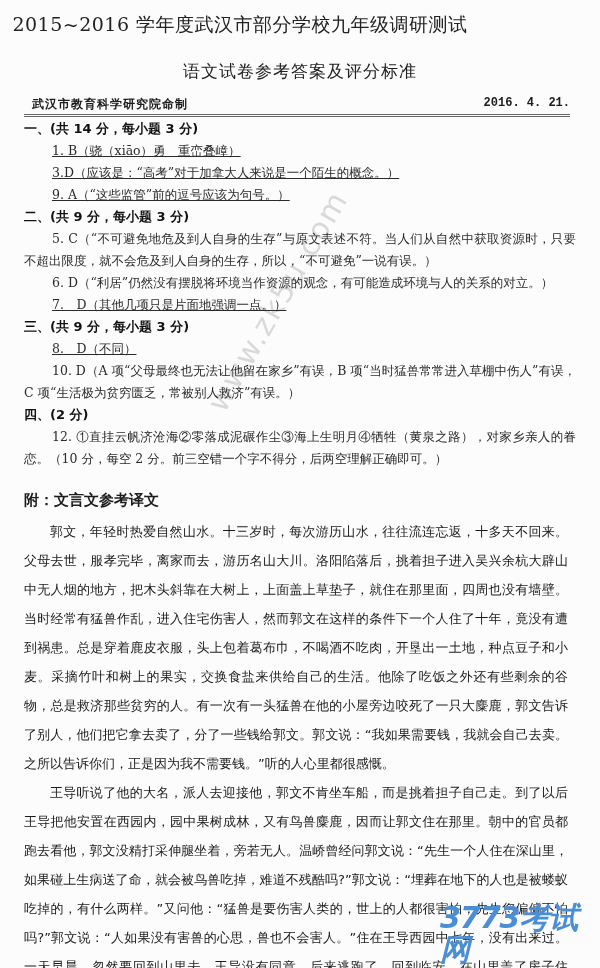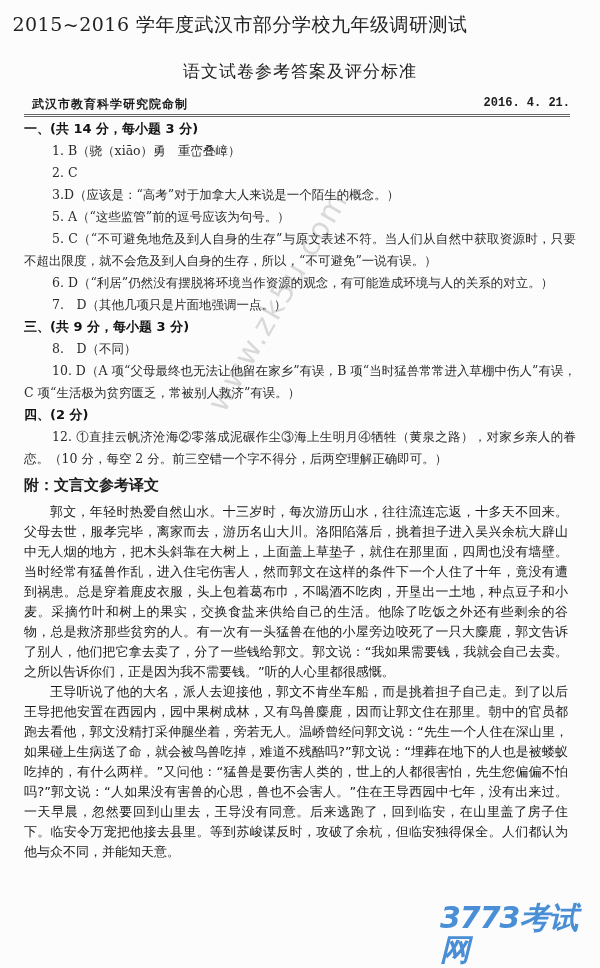--- a/index.html
+++ b/index.html
@@ -25,27 +25,27 @@
   .date { position: absolute; right: 0; top: 0; font-family: Liberation Mono, monospace; font-size: 12px; }
   .content { position: absolute; top: 118px; left: 24px; width: 552px; }
   .sec {
     font-family: "DejaVu Sans", sans-serif; font-weight: bold; font-size: 13px;
     height: 22px; line-height: 22px; color: #111;
   }
   .ans {
     font-size: 12.5px; line-height: 22px; color: #2a2a2a; margin: 0;
     text-indent: 28px; text-align: justify;
   }
-  .ans.short { height: 22px; }
+  .ans.short { height: 22px; text-decoration: underline; }
   .appendix-title {
     font-family: "DejaVu Sans", sans-serif; font-size: 15px; font-weight: bold;
-    margin-top: 2px; height: 26px; line-height: 26px;
+    margin-top: 17px; height: 26px; line-height: 26px;
   }
   .trans {
-    font-family: "DejaVu Sans", sans-serif; font-size: 13px; line-height: 20px;
+    font-family: "DejaVu Sans", sans-serif; font-size: 13px; line-height: 29px;
     text-indent: 26px; margin: 4px 8px 0 0; text-align: justify; color: #1a1a1a;
   }
   .trans + .trans { margin-top: 0; }
   .wm-diag {
     position: absolute; left: 200px; top: 400px; transform: rotate(-60deg);
     transform-origin: left top; font-family: "DejaVu Sans", sans-serif; font-size: 30px;
     color: rgba(60,60,60,0.18); letter-spacing: 2px; white-space: nowrap; pointer-events: none;
   }
   .logo { position: absolute; left: 440px; top: 902px; width: 150px; }
   .logo-main {
@@ -64,24 +64,24 @@
 <div class="title2">语文试卷参考答案及评分标准</div>
 
 <div class="issuer-row">
   <span class="issuer">武汉市教育科学研究院命制</span>
   <span class="date">2016. 4. 21.</span>
 </div>
 
 <div class="content">
   <div class="sec">一、(共 14 分，每小题 3 分)</div>
   <p class="ans short">1. B（骁（xiāo）勇　重峦叠嶂）</p>
-  <p class="ans short">2. C</p>
   <p class="ans short">3.D（应该是：“高考”对于加拿大人来说是一个陌生的概念。）</p>
-  <p class="ans short">5. A（“这些监管”前的逗号应该为句号。）</p>
+  <p class="ans short">9. A（“这些监管”前的逗号应该为句号。）</p>
 
+  <div class="sec">二、(共 9 分，每小题 3 分)</div>
   <p class="ans">5. C（“不可避免地危及到人自身的生存”与原文表述不符。当人们从自然中获取资源时，只要不超出限度，就不会危及到人自身的生存，所以，“不可避免”一说有误。）</p>
   <p class="ans">6. D（“利居”仍然没有摆脱将环境当作资源的观念，有可能造成环境与人的关系的对立。）</p>
   <p class="ans short">7.　D（其他几项只是片面地强调一点。）</p>
 
   <div class="sec">三、(共 9 分，每小题 3 分)</div>
   <p class="ans short">8.　D（不同）</p>
   <p class="ans">10. D（A 项“父母最终也无法让他留在家乡”有误，B 项“当时猛兽常常进入草棚中伤人”有误，C 项“生活极为贫穷匮乏，常被别人救济”有误。）</p>
 
   <div class="sec">四、(2 分)</div>
   <p class="ans">12.  ①直挂云帆济沧海②零落成泥碾作尘③海上生明月④牺牲（黄泉之路），对家乡亲人的眷恋。（10 分，每空 2 分。前三空错一个字不得分，后两空理解正确即可。）</p>

